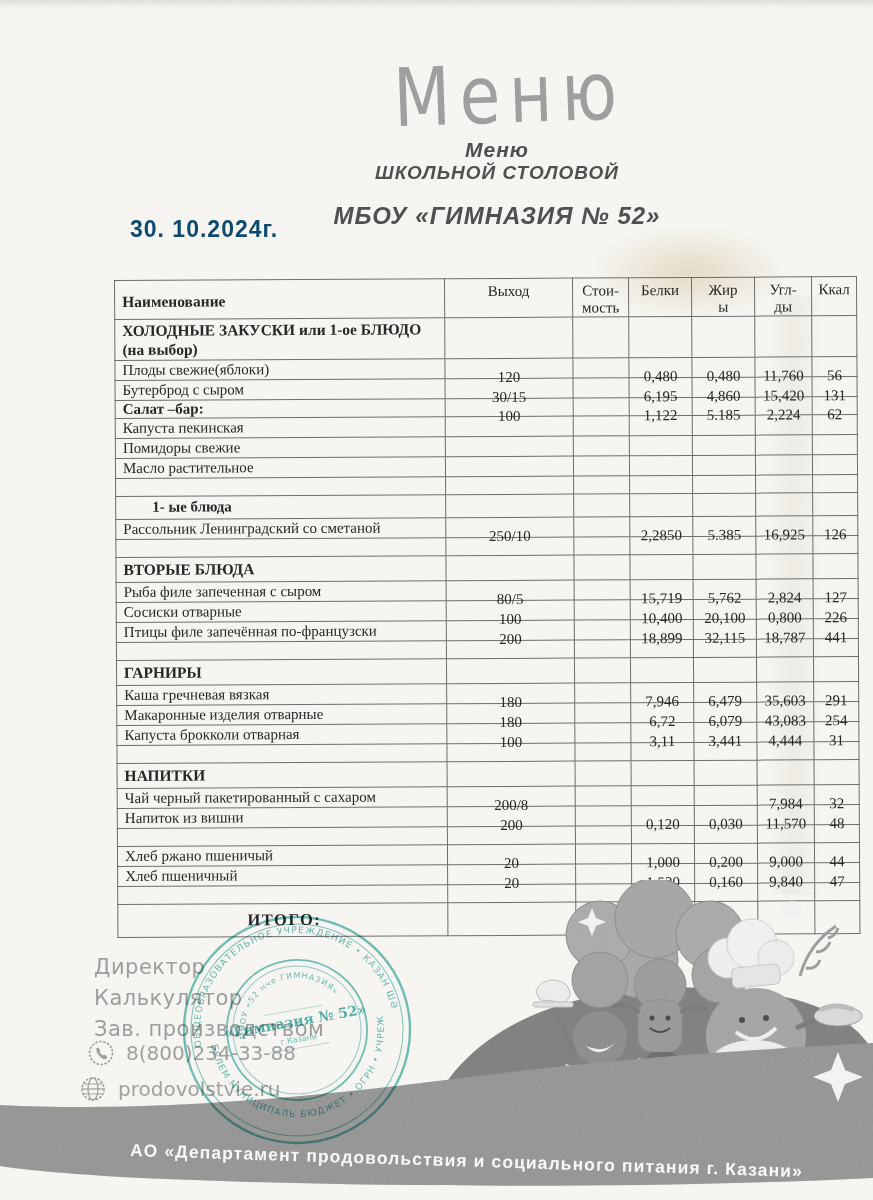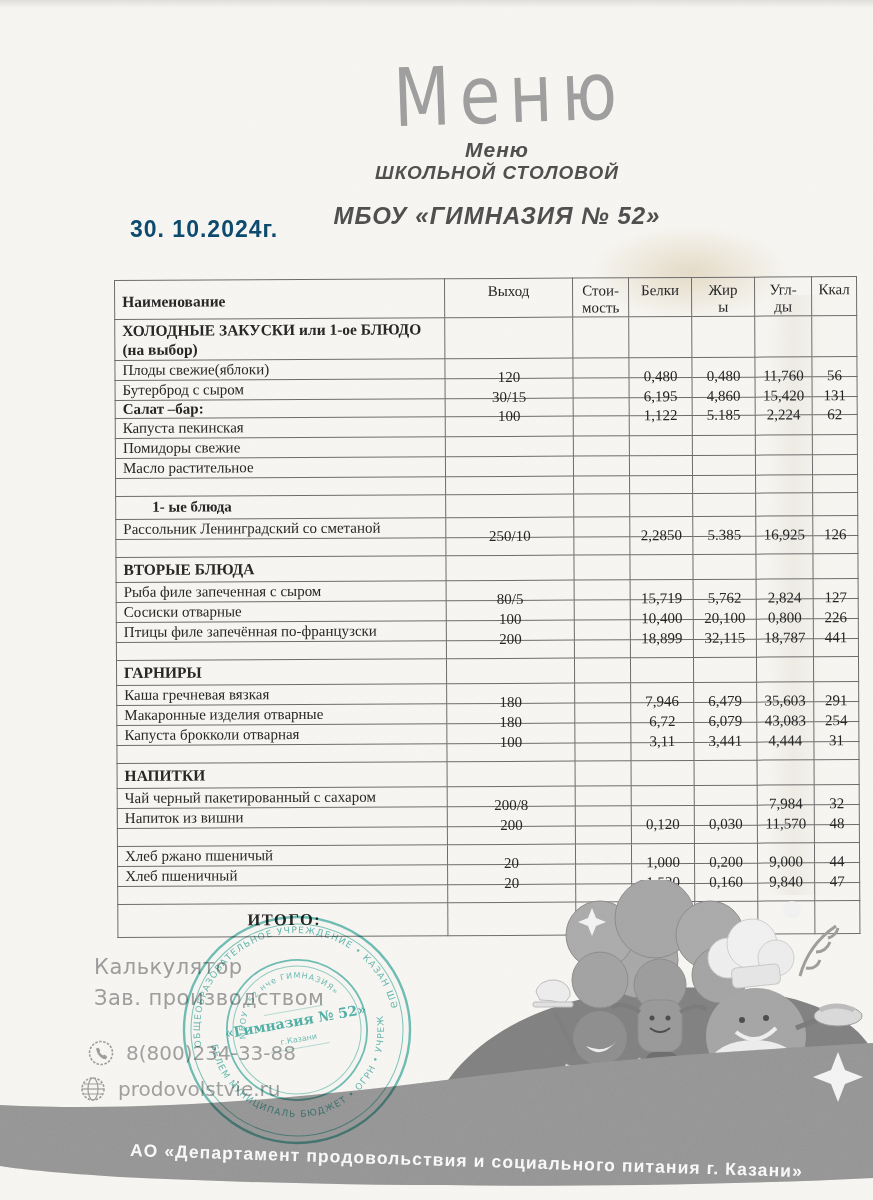--- a/index.html
+++ b/index.html
@@ -371,20 +371,21 @@
             <td class="c-val"><span></span></td>
             <td class="c-val"><span></span></td>
             <td class="c-val"><span></span></td>
             <td class="c-val"><span></span></td>
           </tr>
         </tbody>
     </table>
   </div>
 
   <ul class="sig">
+      <li>Директор</li>
       <li>Калькулятор</li>
       <li>Зав. производством</li>
     </ul>
 
   <div class="contact c-phone">
     <svg width="26" height="26" viewBox="0 0 26 26">
       <circle cx="13" cy="13" r="11.5" fill="none" stroke="#9d9d9d" stroke-width="1.6" stroke-dasharray="2.5 1.5"></circle>
       <path d="M8 9 q1.5-2 3-0.5 l1 1.5 q0.5 1-0.5 2 q1.5 2.5 3.5 3.5 q1-1 2-0.5 l1.5 1 q1.5 1.5-0.5 3 q-2 1-5.5-2 q-3.5-3-4.5-8 z" fill="#9d9d9d"></path>
     </svg>
     <span>8(800)234-33-88</span>

